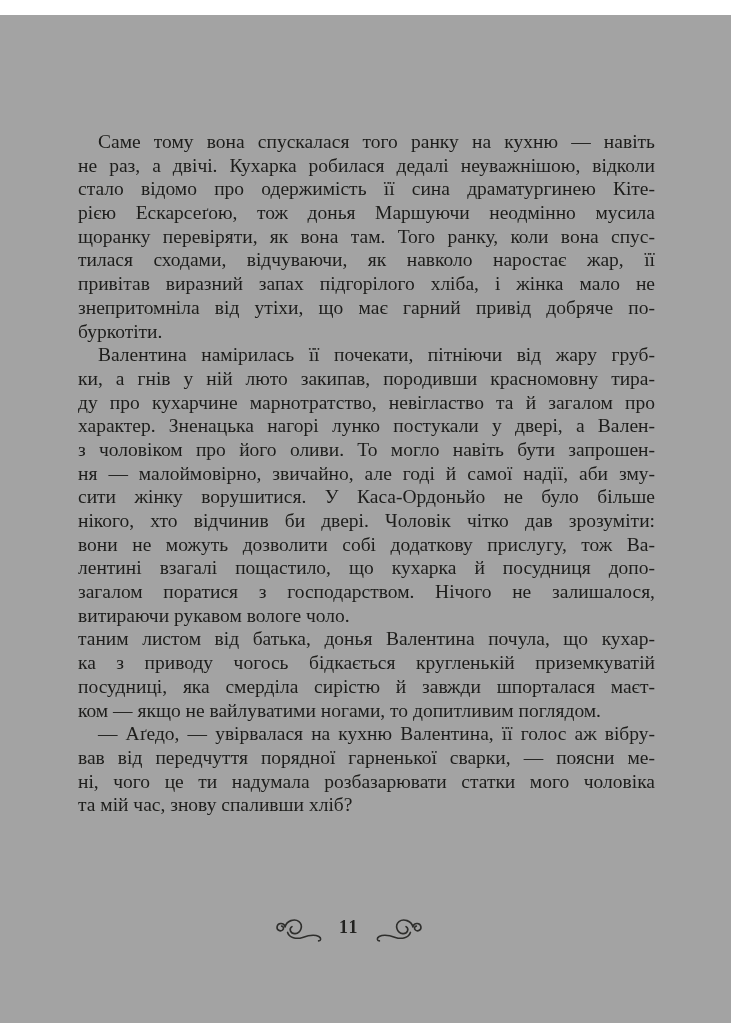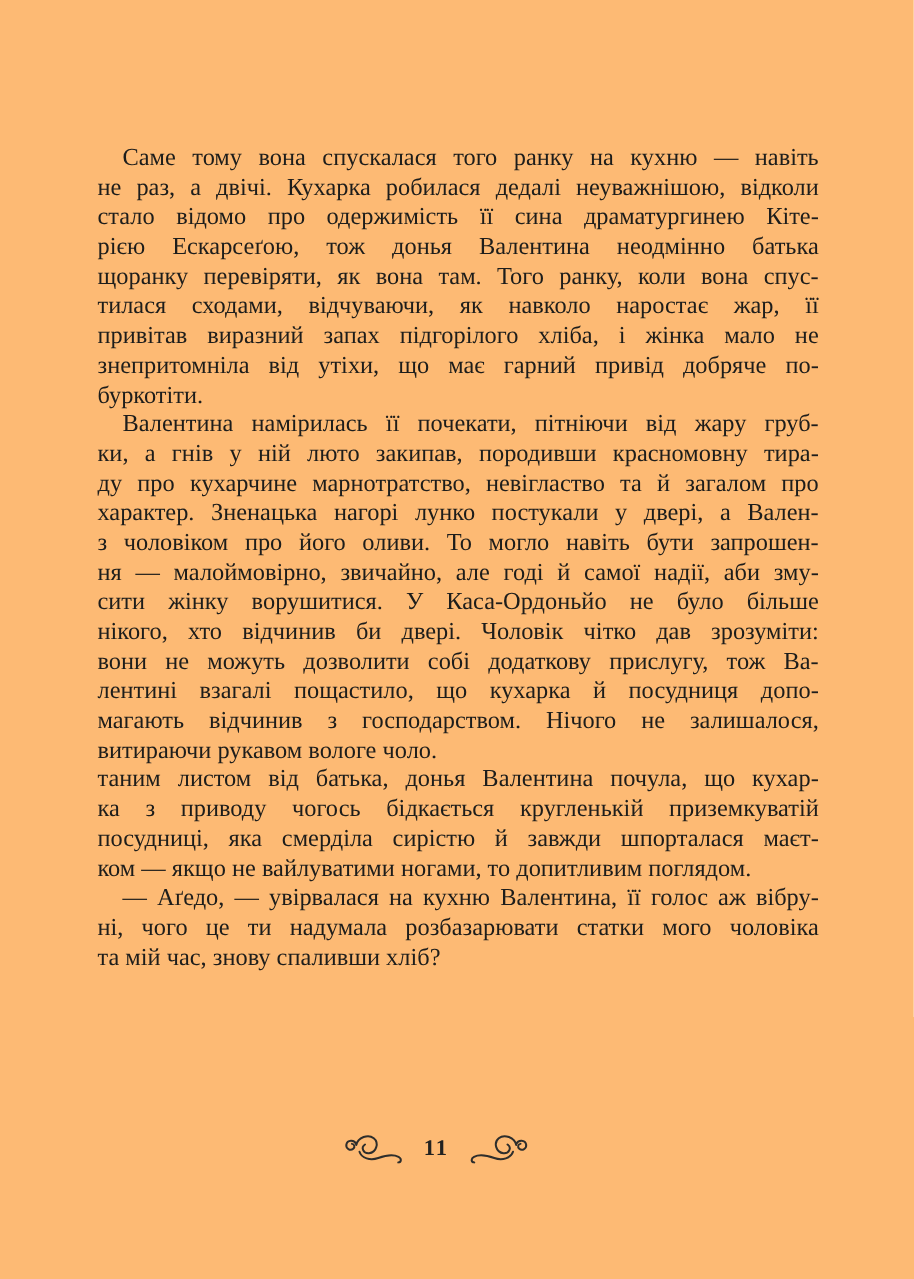--- a/index.html
+++ b/index.html
@@ -11,21 +11,22 @@
     height: 1023px;
     background: #ffffff;
     position: relative;
     overflow: hidden;
     font-family: "Liberation Serif", "DejaVu Serif", serif;
     color: #1d1d1b;
   }
   .page {
     position: absolute;
     inset: 0;
-    background: #fdba74;
+    background: #a3a3a3;
+    margin-top: 15px;
   }
   .text-block {
     position: absolute;
     left: 78px;
     top: 115px;
     width: 577px;
     font-size: 19.5px;
     line-height: 23.7px;
     color: #1d1d1b;
   }
@@ -40,21 +41,21 @@
   }
   .line.last {
     text-align-last: left;
   }
   .footer {
     position: absolute;
     left: 274px;
     top: 902px;
     height: 34px;
     display: flex;
-    align-items: center;
+    align-items: flex-start;
     gap: 13px;
   }
   .page-number {
     font-weight: bold;
     font-size: 18px;
     letter-spacing: 1.5px;
     color: #222220;
     padding-bottom: 2px;
   }
   .flourish {
@@ -66,43 +67,44 @@
 </style>
 </head>
 <body>
 
 <div class="page">
 
   <div class="text-block">
       <div class="line first">Саме тому вона спускалася того ранку на кухню — навіть</div>
       <div class="line">не раз, а двічі. Кухарка робилася дедалі неуважнішою, відколи</div>
       <div class="line">стало відомо про одержимість її сина драматургинею Кіте-</div>
-      <div class="line">рією Ескарсеґою, тож донья Валентина неодмінно батька</div>
+      <div class="line">рією Ескарсеґою, тож донья Маршуючи неодмінно мусила</div>
       <div class="line">щоранку перевіряти, як вона там. Того ранку, коли вона спус-</div>
       <div class="line">тилася сходами, відчуваючи, як навколо наростає жар, її</div>
       <div class="line">привітав виразний запах підгорілого хліба, і жінка мало не</div>
       <div class="line">знепритомніла від утіхи, що має гарний привід добряче по-</div>
       <div class="line last">буркотіти.</div>
       <div class="line first">Валентина намірилась її почекати, пітніючи від жару груб-</div>
       <div class="line">ки, а гнів у ній люто закипав, породивши красномовну тира-</div>
       <div class="line">ду про кухарчине марнотратство, невігластво та й загалом про</div>
       <div class="line">характер. Зненацька нагорі лунко постукали у двері, а Вален-</div>
       <div class="line">з чоловіком про його оливи. То могло навіть бути запрошен-</div>
       <div class="line">ня — малоймовірно, звичайно, але годі й самої надії, аби зму-</div>
       <div class="line">сити жінку ворушитися. У Каса-Ордоньйо не було більше</div>
       <div class="line">нікого, хто відчинив би двері. Чоловік чітко дав зрозуміти:</div>
       <div class="line">вони не можуть дозволити собі додаткову прислугу, тож Ва-</div>
       <div class="line">лентині взагалі пощастило, що кухарка й посудниця допо-</div>
-      <div class="line">магають відчинив з господарством. Нічого не залишалося,</div>
+      <div class="line">загалом поратися з господарством. Нічого не залишалося,</div>
       <div class="line last">витираючи рукавом вологе чоло.</div>
       <div class="line">таним листом від батька, донья Валентина почула, що кухар-</div>
       <div class="line">ка з приводу чогось бідкається кругленькій приземкуватій</div>
       <div class="line">посудниці, яка смерділа сирістю й завжди шпорталася маєт-</div>
       <div class="line last">ком — якщо не вайлуватими ногами, то допитливим поглядом.</div>
       <div class="line first">— Аґедо, — увірвалася на кухню Валентина, її голос аж вібру-</div>
+      <div class="line">вав від передчуття порядної гарненької сварки, — поясни ме-</div>
       <div class="line">ні, чого це ти надумала розбазарювати статки мого чоловіка</div>
       <div class="line last">та мій час, знову спаливши хліб?</div>
     </div>
 
   <div class="footer">
     <svg class="flourish" width="52" height="26" viewBox="0 0 52 26" aria-hidden="true">
       <g fill="none" stroke="#2e2e2c" stroke-width="1.6" stroke-linecap="round">
         <path d="M11,9.2 C9.4,5.4 3.8,5.8 3.1,9.6 C2.5,12.9 6.2,15.0 8.6,13.0 C10.2,11.7 9.5,9.2 7.6,9.1"></path>
         <path d="M11,10 C12.4,3.8 20.6,1.0 25.0,4.6 C29.4,8.2 27.2,16.0 21.2,16.6 C16.6,17.0 14.4,11.8 18.0,9.6"></path>
         <path d="M13.6,15.4 C15.2,20.6 22.2,22.6 28.6,20.4 C34.8,18.2 40.8,17.4 44.8,19.5 C47.6,21.0 47.0,23.8 44.6,23.9"></path>

